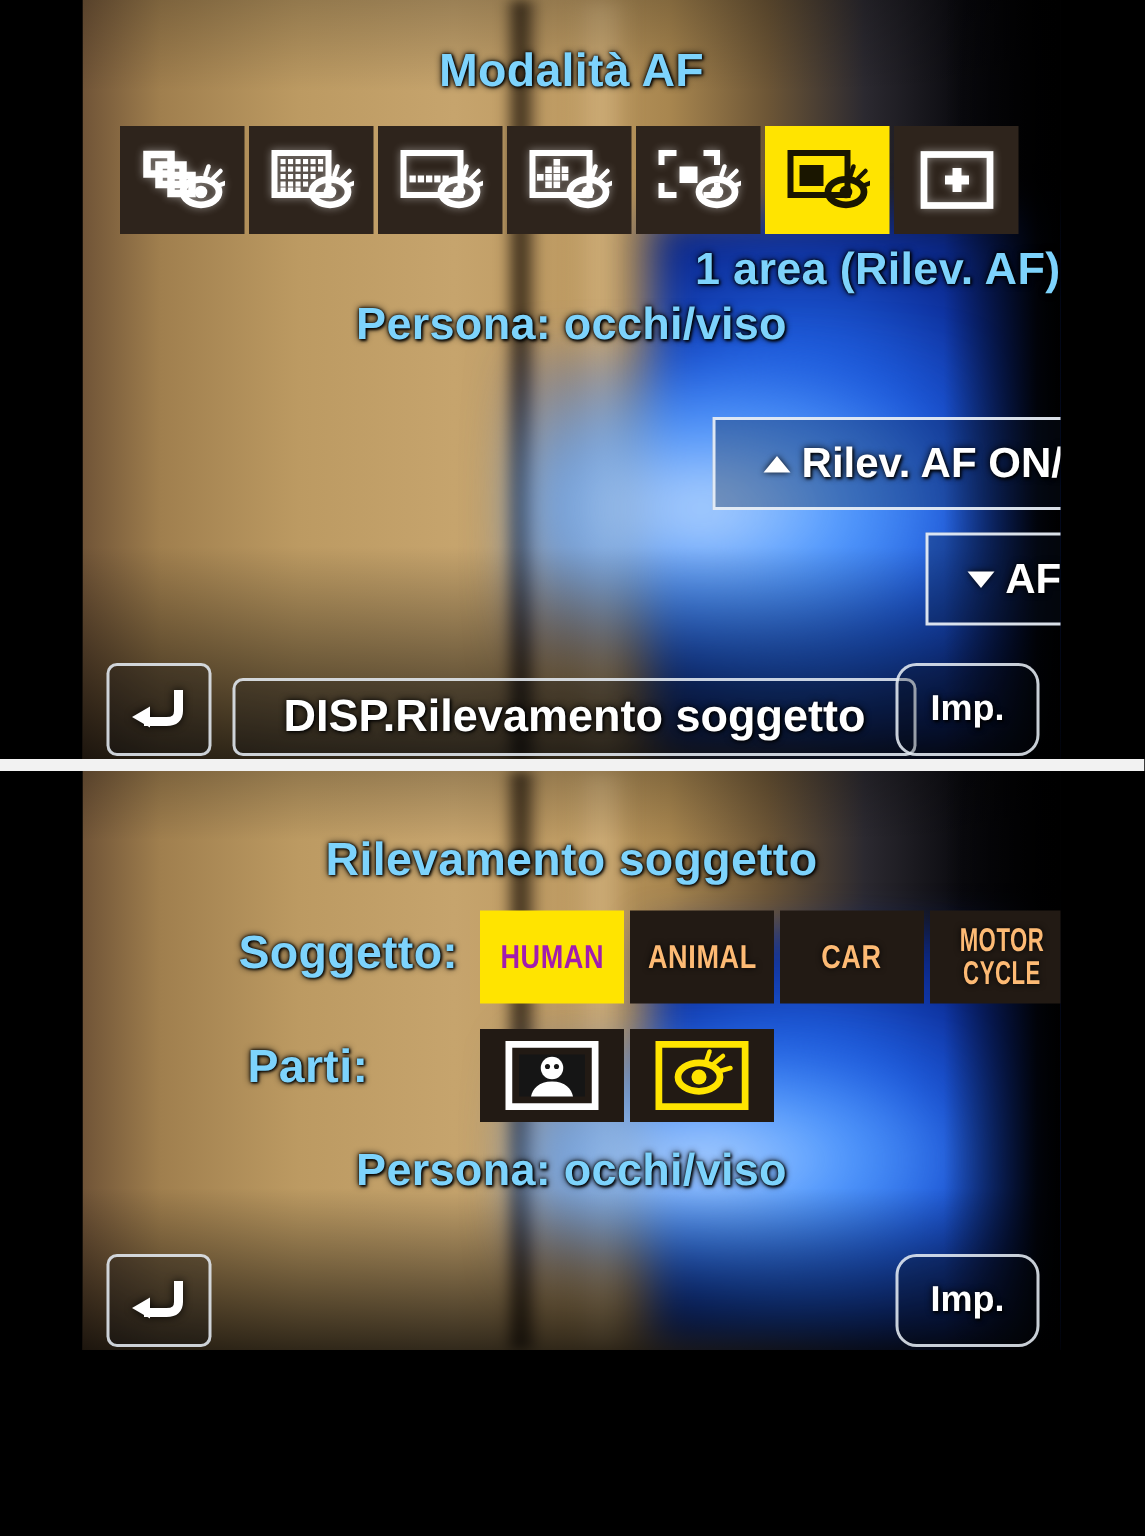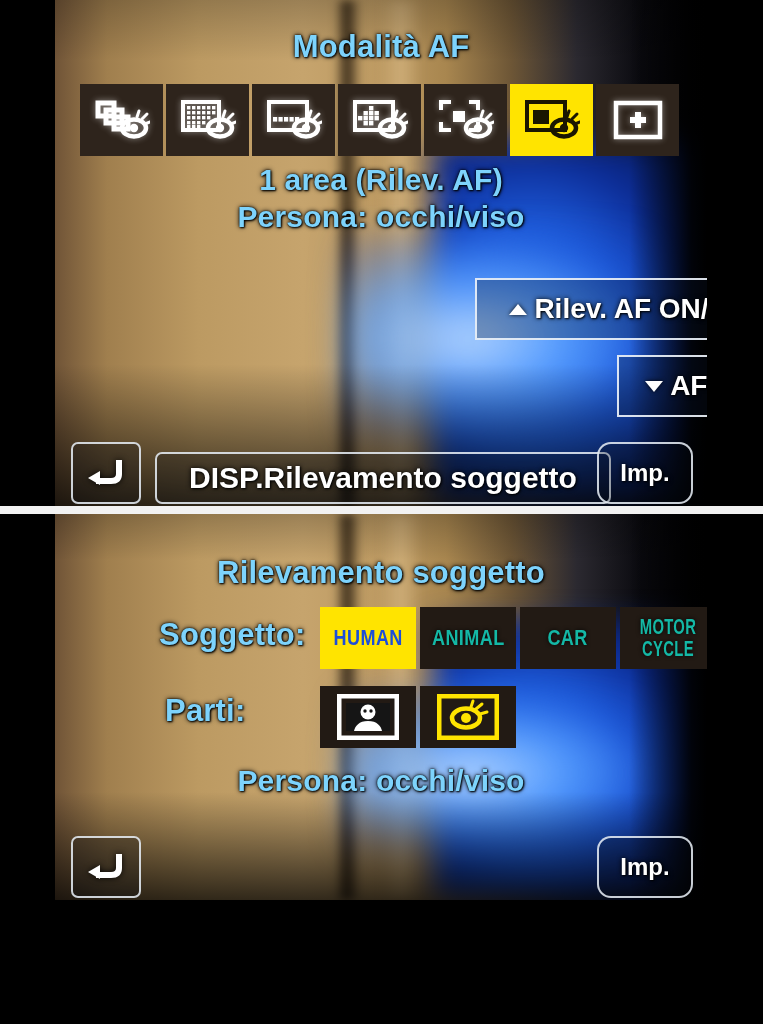--- a/index.html
+++ b/index.html
@@ -76,21 +76,21 @@
     width:83px;height:72px;
     background:#2e241c;
     display:flex;align-items:center;justify-content:center;
     position:relative;
   }
   .af-cell.selected{background:#ffe400;}
   .af-cell svg{display:block;filter:drop-shadow(0 0 3px rgba(255,255,255,.45));}
   .af-cell.selected svg{filter:none;}
 
   .sub-line1{
-    position:absolute;left:0;right:0;top:163px;text-align:center;
+    position:absolute;left:0;right:0;top:163px;text-align:right;
     font-size:30px;line-height:34px;
   }
   .sub-line2{
     position:absolute;left:0;right:0;top:200px;text-align:center;
     font-size:30px;line-height:34px;
   }
 
   .btn-outline{
     position:absolute;
     border:2px solid rgba(235,242,250,.92);
@@ -131,29 +131,29 @@
   .row-label{
     position:absolute;font-size:31px;line-height:34px;
   }
   .lbl-soggetto{left:104px;top:104px;}
   .lbl-parti{left:110px;top:180px;}
 
   .subj-row{position:absolute;left:265px;top:93px;display:flex;gap:4px;}
   .subj-cell{
     width:96px;height:62px;background:#221a14;
     display:flex;align-items:center;justify-content:center;
-    color:#14b8a6;font-weight:bold;font-size:22px;
+    color:#fdba74;font-weight:bold;font-size:22px;
     line-height:22px;text-align:center;
     letter-spacing:.5px;
     text-shadow:0 0 5px rgba(0,0,0,.9);
     font-family:"Liberation Sans Narrow","Liberation Sans",sans-serif;
     transform-origin:center;
   }
   .subj-cell span{display:block;transform:scaleX(.82);}
-  .subj-cell.selected{background:#ffe400;color:#1d4ed8;text-shadow:none;}
+  .subj-cell.selected{background:#ffe400;color:#a21caf;text-shadow:none;}
 
   .parts-row{position:absolute;left:265px;top:172px;display:flex;gap:4px;}
   .part-cell{
     width:96px;height:62px;background:#221a14;
     display:flex;align-items:center;justify-content:center;
   }
   .part-cell svg{display:block;}
 
   .persona-line{
     position:absolute;left:0;right:0;top:250px;text-align:center;

